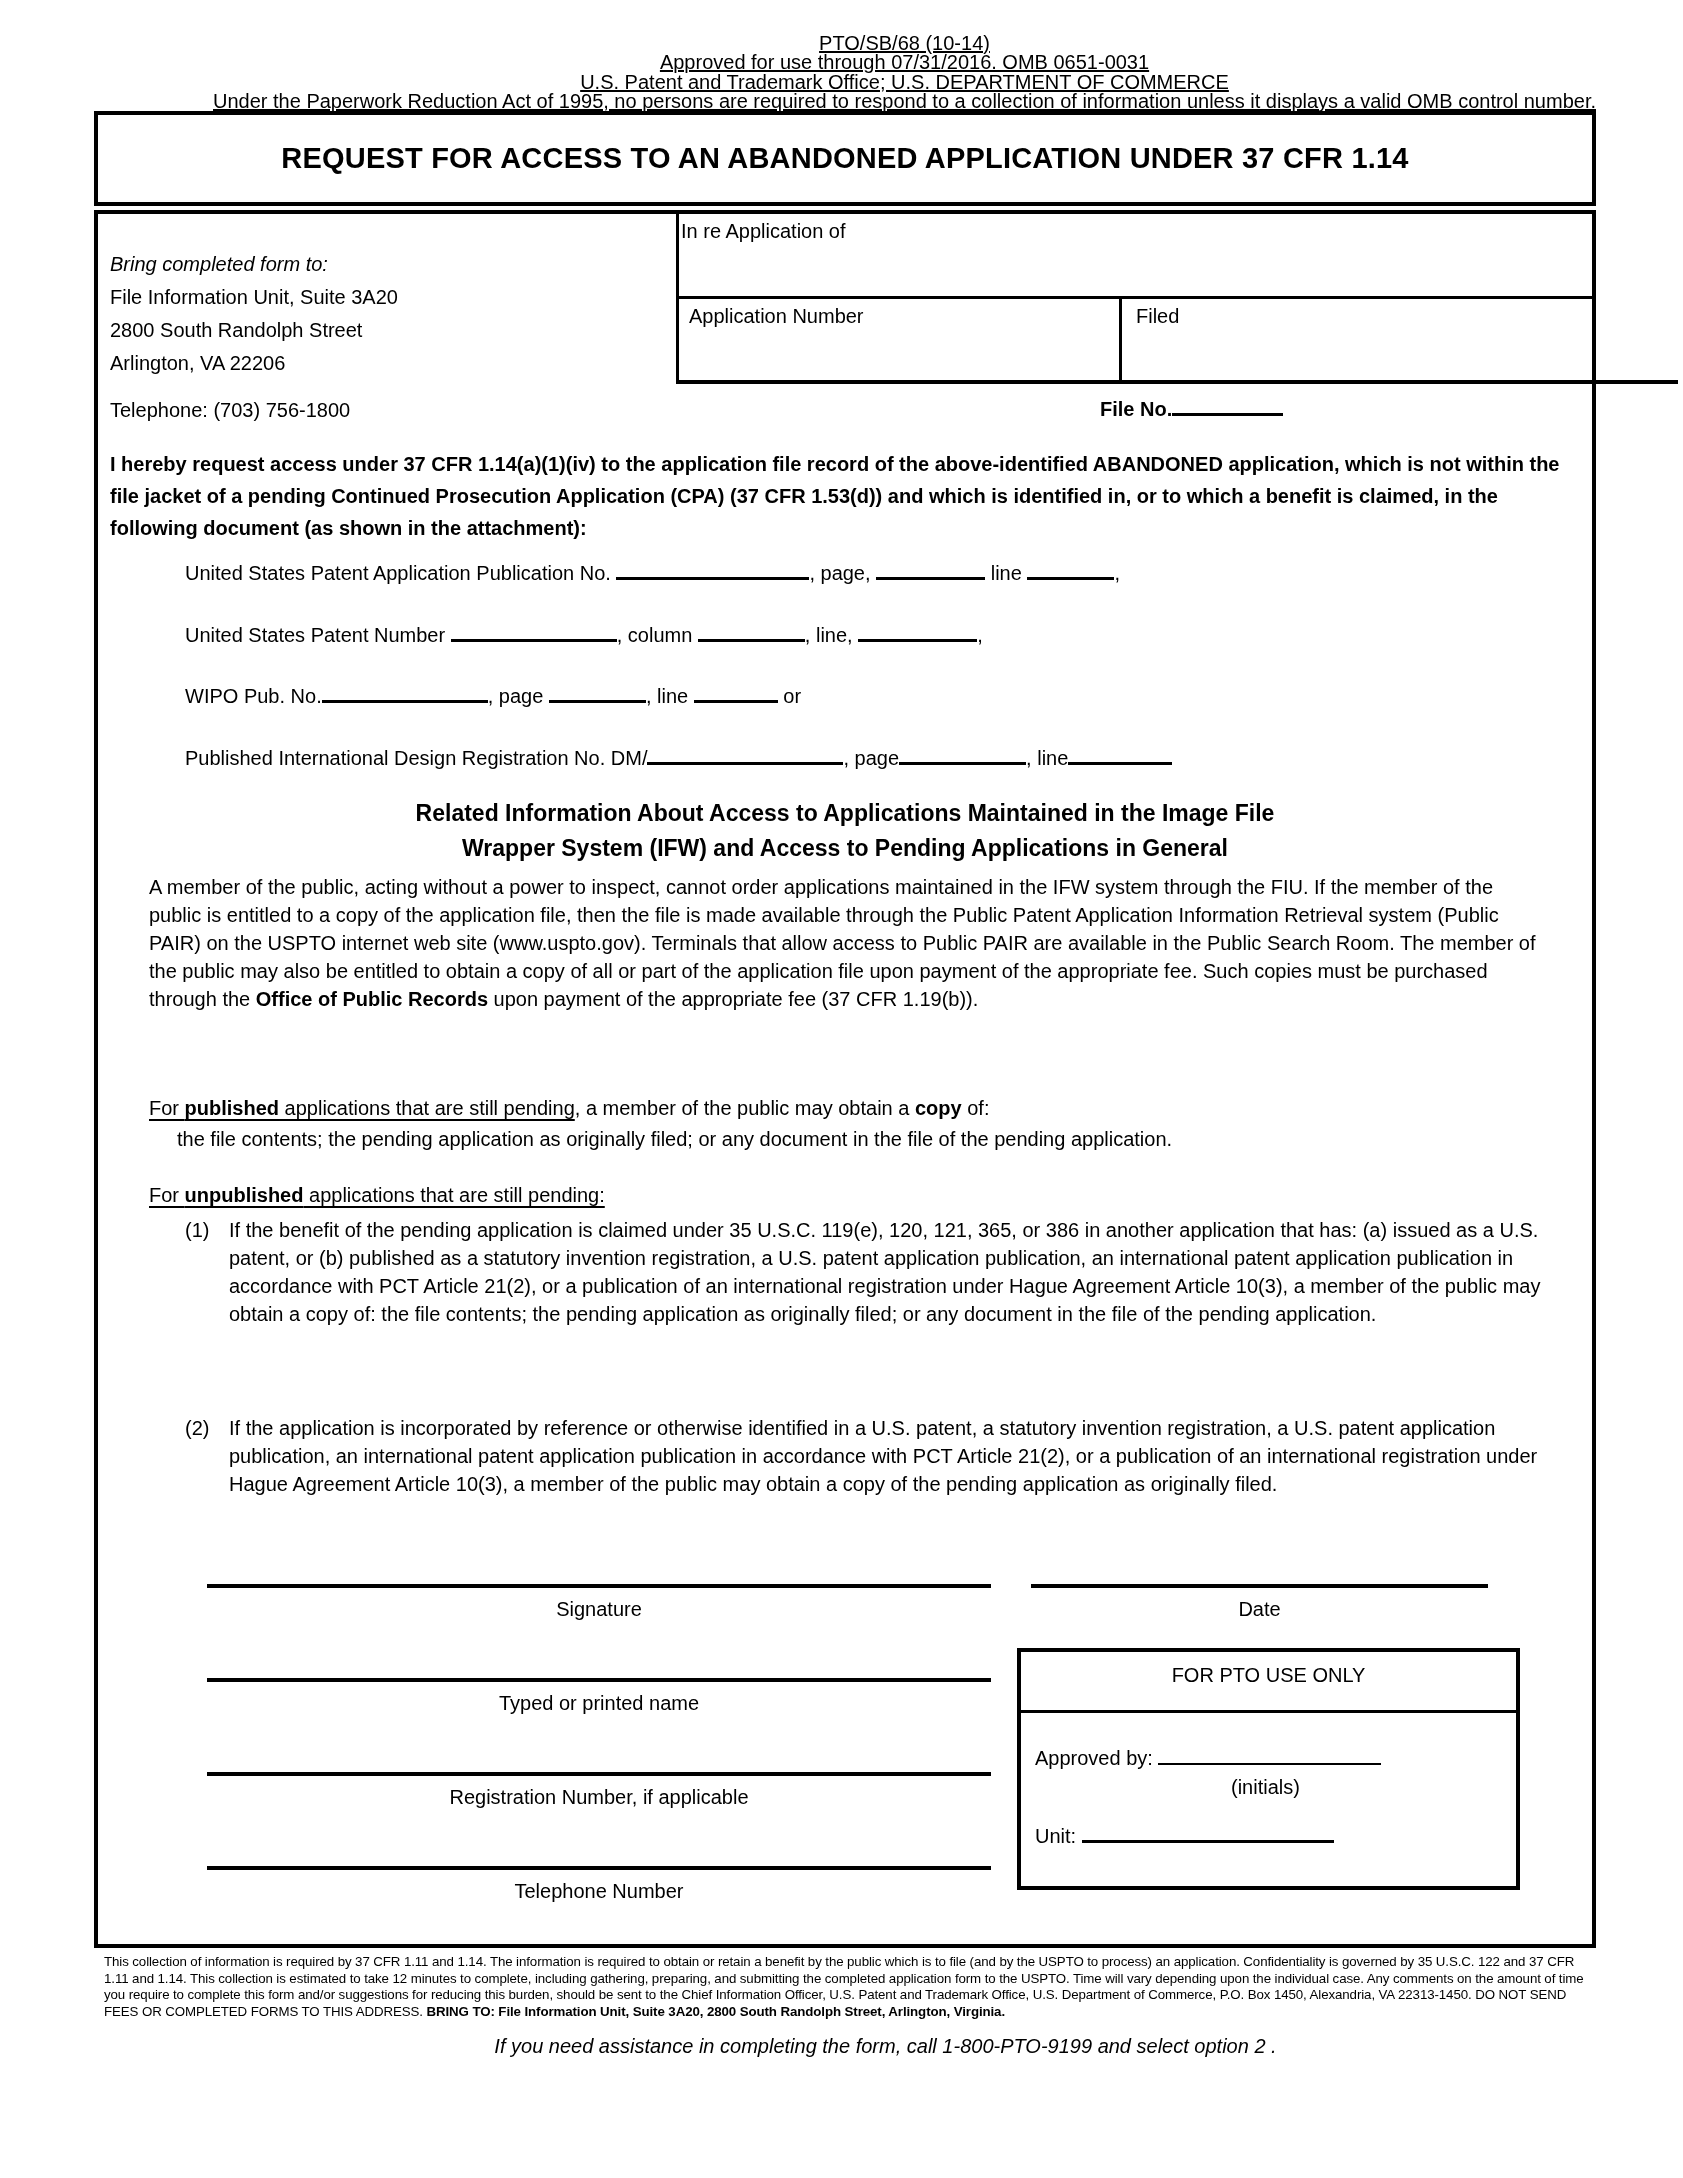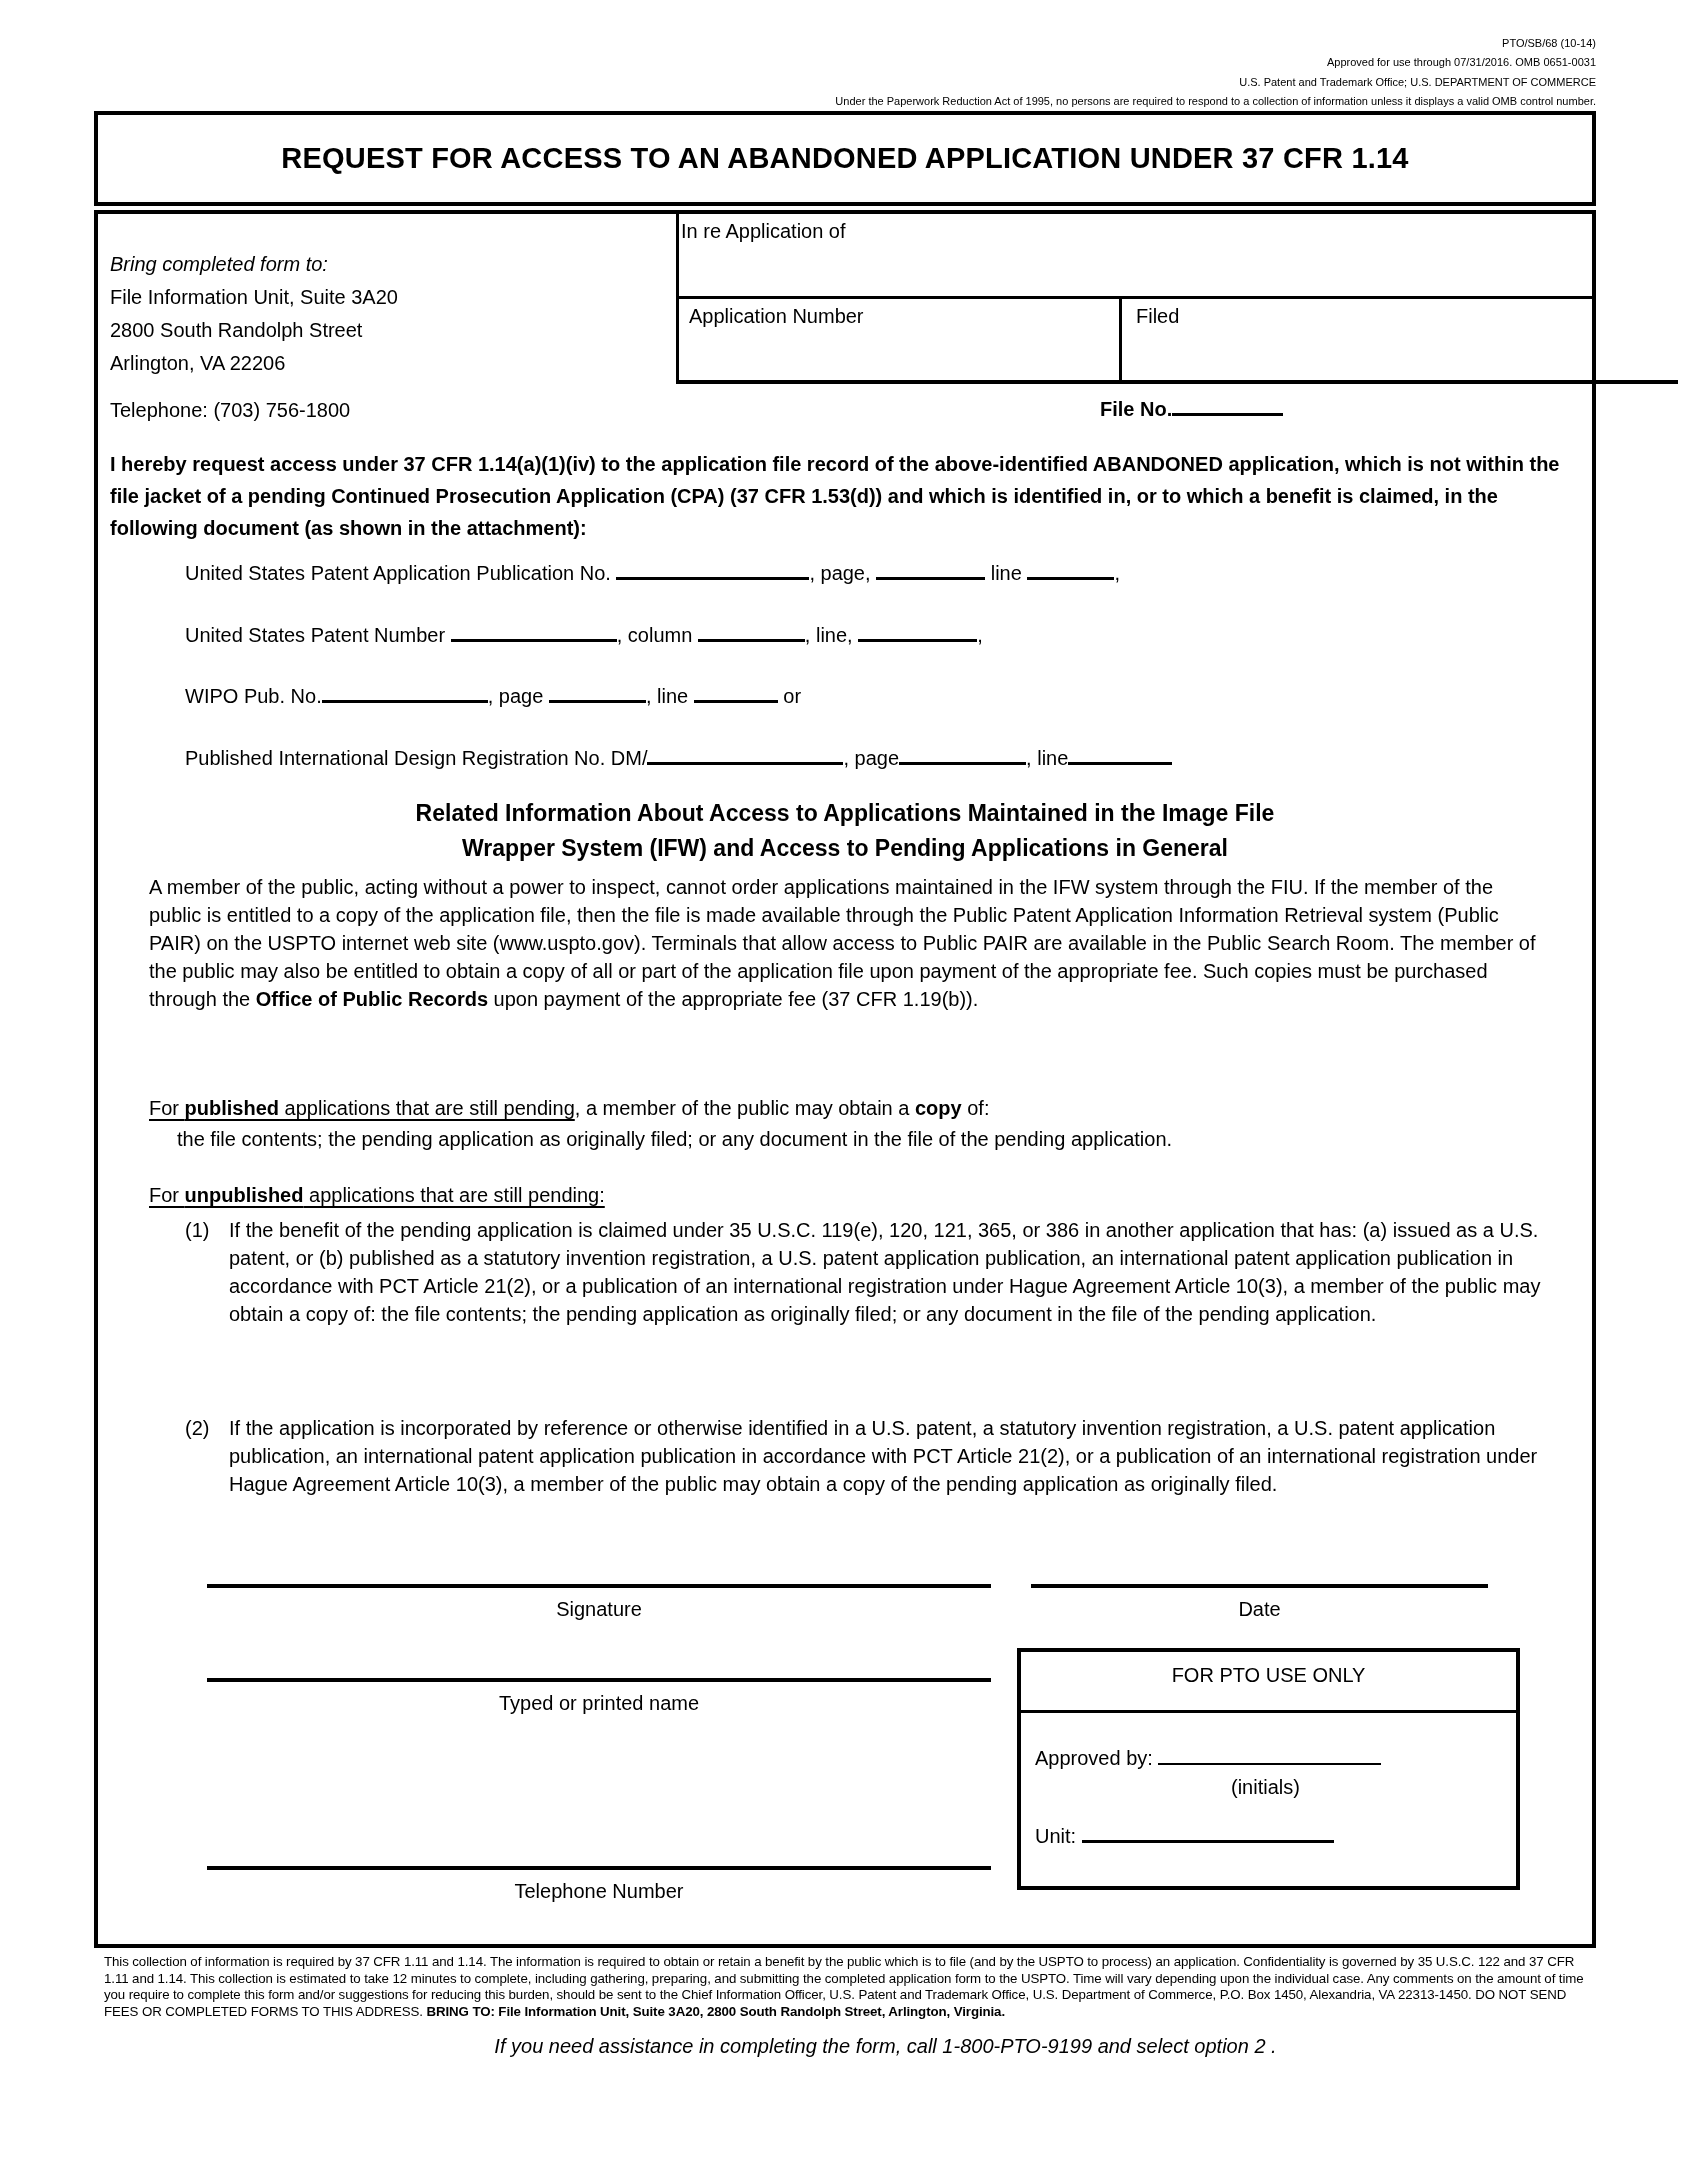--- a/index.html
+++ b/index.html
@@ -2,21 +2,21 @@
 <html><head>
 <meta charset="utf-8">
 <style>
   html,body { margin:0; padding:0; background:#e8e8e8; }
   .page {
     position:relative; width:1683px; height:2178px; background:#ffffff;
     font-family:"Liberation Sans", sans-serif; color:#000;
     margin:0 auto; overflow:hidden;
   }
   
-  .hdr { position:absolute; top:34px; right:87px; text-align:right; font-size:11px; line-height:19.3px; }
+  .hdr { position:absolute; top:34px; right:87px; text-align:center; font-size:20px; line-height:19.3px;text-decoration:underline; }
   
   .title-box {
     position:absolute; left:94px; top:111px; width:1502px; height:95px;
     border:4px solid #000; box-sizing:border-box;
     display:flex; align-items:center; justify-content:center;
     font-size:29px; font-weight:bold; letter-spacing:0.2px;
   }
   
   .body-box {
     position:absolute; left:94px; top:210px; width:1502px; height:1738px;
@@ -193,20 +193,24 @@
     <div class="lineblk dateline">
       <div class="rule"></div>
       <div class="lab">Date</div>
     </div>
 
     <div class="lineblk typedline">
       <div class="rule"></div>
       <div class="lab">Typed or printed name</div>
     </div>
 
+    <div class="lineblk regline">
+      <div class="rule"></div>
+      <div class="lab">Registration Number, if applicable</div>
+    </div>
 
     <div class="lineblk phoneline">
       <div class="rule"></div>
       <div class="lab">Telephone Number</div>
     </div>
 
     <div class="pto-box">
       <div class="pto-head">FOR PTO USE ONLY</div>
       <div class="row-appr">
         <span>Approved by:</span>

